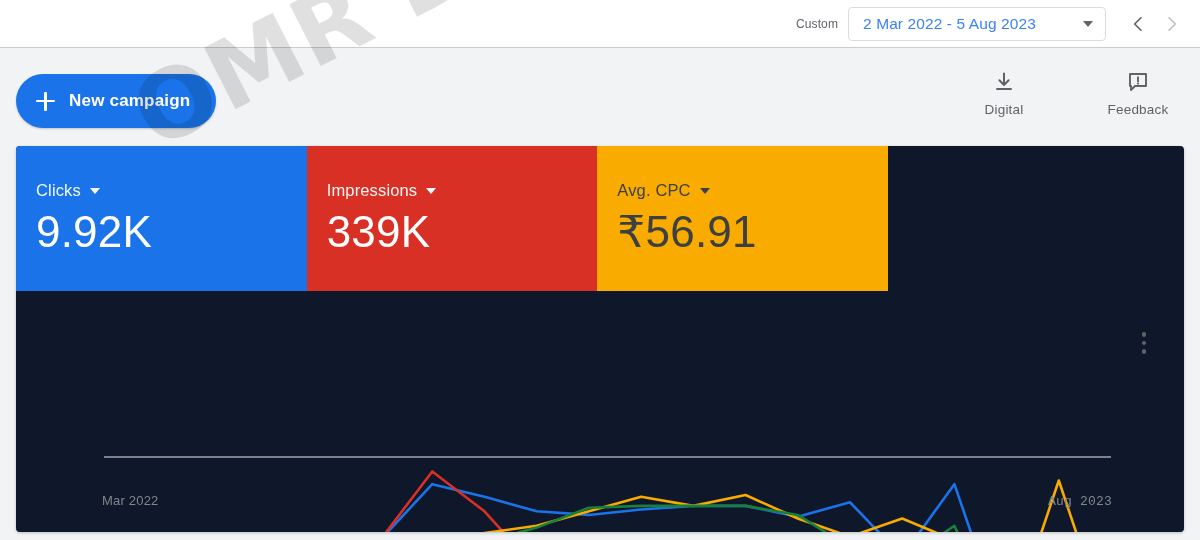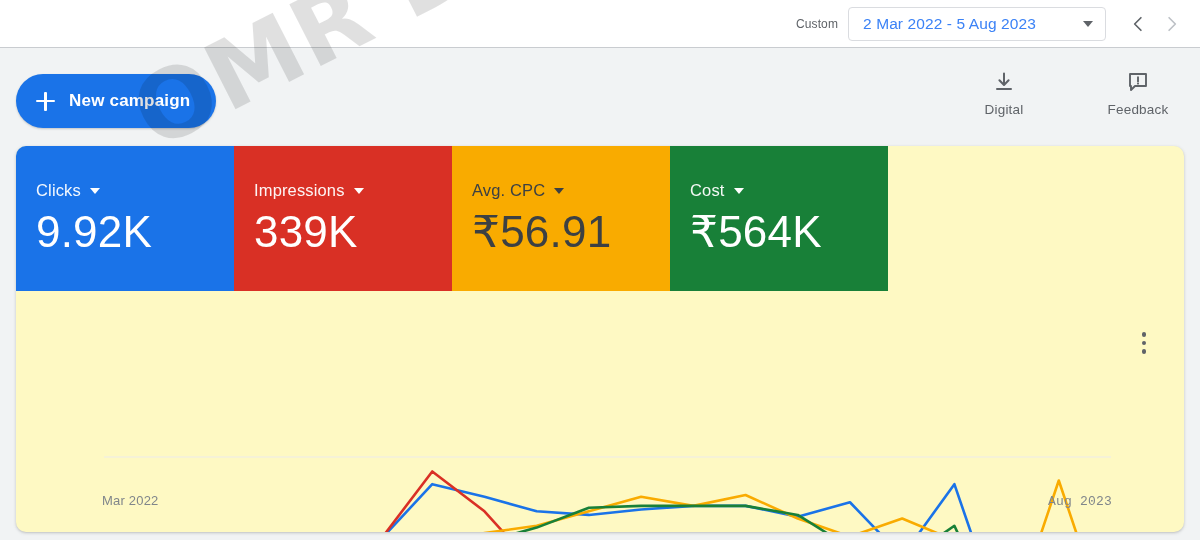--- a/index.html
+++ b/index.html
@@ -78,21 +78,21 @@
     display:flex; flex-direction:column; align-items:center; gap:7px;
     cursor:pointer; width:76px;
   }
   .tool-action .t-ico { height:26px; display:flex; align-items:center; justify-content:center; }
   .tool-action .t-lbl { font-size:13.5px; color:#5f6368; letter-spacing:.2px; }
 
   
   .panel {
     position:absolute; left:16px; top:146px;
     width:1168px; height:386px;
-    background:#fef9c3; border-radius:10px;
+    background:#0f172a; border-radius:4px;
     box-shadow:0 1px 2px rgba(60,64,67,.18), 0 1px 3px 1px rgba(60,64,67,.08);
     overflow:hidden;
   }
   .metric-row { display:flex; height:145px; width:872px; }
   .metric-card {
     flex:1 1 0; position:relative; padding:35px 0 0 20px; cursor:pointer;
   }
   .metric-head { display:flex; align-items:center; gap:9px; }
   .metric-name { font-size:16.5px; letter-spacing:.15px; }
   .metric-caret {
@@ -214,27 +214,20 @@
             <span class="metric-caret"></span>
           </div>
           <div class="metric-value">339K</div>
         </div>
         <div class="metric-card m-dark" style="background: rgb(249, 171, 0);">
           <div class="metric-head">
             <span class="metric-name">Avg. CPC</span>
             <span class="metric-caret"></span>
           </div>
           <div class="metric-value">₹56.91</div>
-        </div>
-        <div class="metric-card m-light" style="background: rgb(24, 128, 56);">
-          <div class="metric-head">
-            <span class="metric-name">Cost</span>
-            <span class="metric-caret"></span>
-          </div>
-          <div class="metric-value">₹564K</div>
         </div>
       </div>
 
     <div class="kebab">
       <span></span>
         <span></span>
         <span></span>
     </div>
 
     <div class="chart-wrap">

